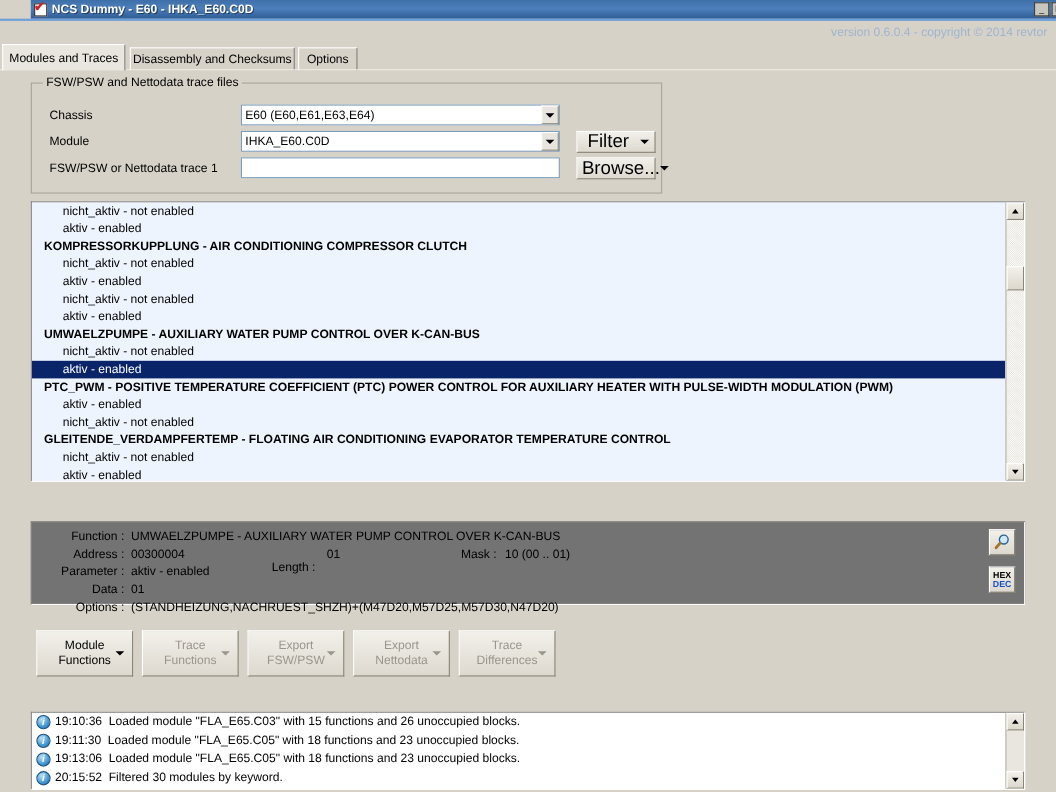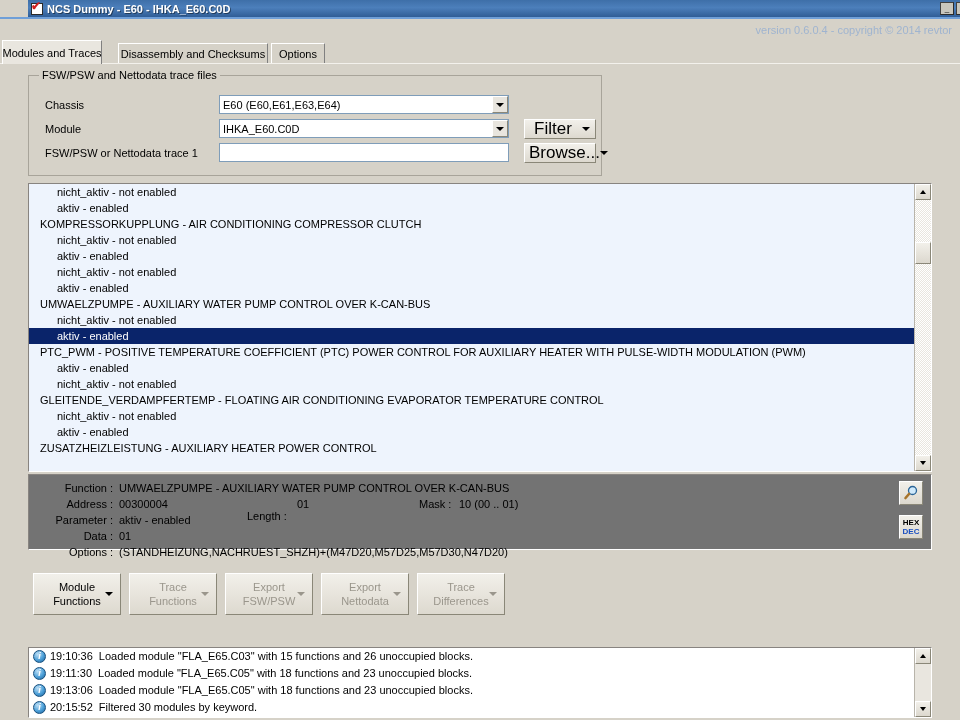--- a/index.html
+++ b/index.html
@@ -114,34 +114,34 @@
     background: linear-gradient(to bottom,#f2f0ea,#ddd9cf);
     border: 1px solid #8a8778; border-top-color:#fff; border-left-color:#fff;
     display: flex; align-items: center; font-size: 17px;
   }
   .splitbtn .lbl { flex: 1; text-align: center; padding-left: 4px; white-space: nowrap; }
   .splitbtn .sep { width: 1px; height: 14px; background: #8a8778; }
   .splitbtn .arw { width: 18px; display: flex; align-items: center; justify-content: center; }
 
   
   .listpanel {
-    position: absolute; left: 28px; top: 119px; width: 904px; height: 289px;
+    position: absolute; left: 28px; top: 119px; width: 904px; height: 255px;
     background: #eef4fd; border: 1px solid #888480;
     border-right-color:#ffffff; border-bottom-color:#ffffff;
     overflow: hidden;
   }
   .listinner {
     position: absolute; left: 0; top: 0; right: 17px; bottom: 0;
     overflow: hidden; background: #eef4fd;
   }
   .row {
     height: 16px; line-height: 16px; white-space: nowrap; font-size: 11px;
     padding-left: 11px; color: #000;
   }
-  .row.func { font-weight: normal; padding-left: 11px; }
+  .row.func { font-weight: bold; padding-left: 11px; }
   .row.opt { padding-left: 28px; }
   .row.sel { background: #0a246a; color: #fff; }
 
   
   .vscroll {
     position: absolute; right: 0; top: 0; width: 17px; bottom: 0;
     background-color: #e9e6df;
     background-image:
       linear-gradient(45deg,#fff 25%, transparent 25%, transparent 75%, #fff 75%),
       linear-gradient(45deg,#fff 25%, transparent 25%, transparent 75%, #fff 75%);
@@ -225,21 +225,21 @@
       <div class="win-btn">❐</div>
       <div class="win-btn">✕</div>
     </div>
   </div>
 
   <div class="banner">
     <div class="banner-text">version 0.6.0.4 - copyright © 2014 revtor</div>
   </div>
 
   <div class="tabstrip">
-    <div class="tab active" style="left:2px;width:100px;">Modules and Traces</div>
+    <div class="tab active" style="left:2px;width:112px;">Modules and Traces</div>
     <div class="tab" style="left:118px;width:150px;">Disassembly and Checksums</div>
     <div class="tab" style="left:271px;width:54px;">Options</div>
   </div>
   <div class="tabline"></div>
 
   <div class="content">
 
     <div class="groupbox">
       <div class="groupbox-title">FSW/PSW and Nettodata trace files</div>
 

